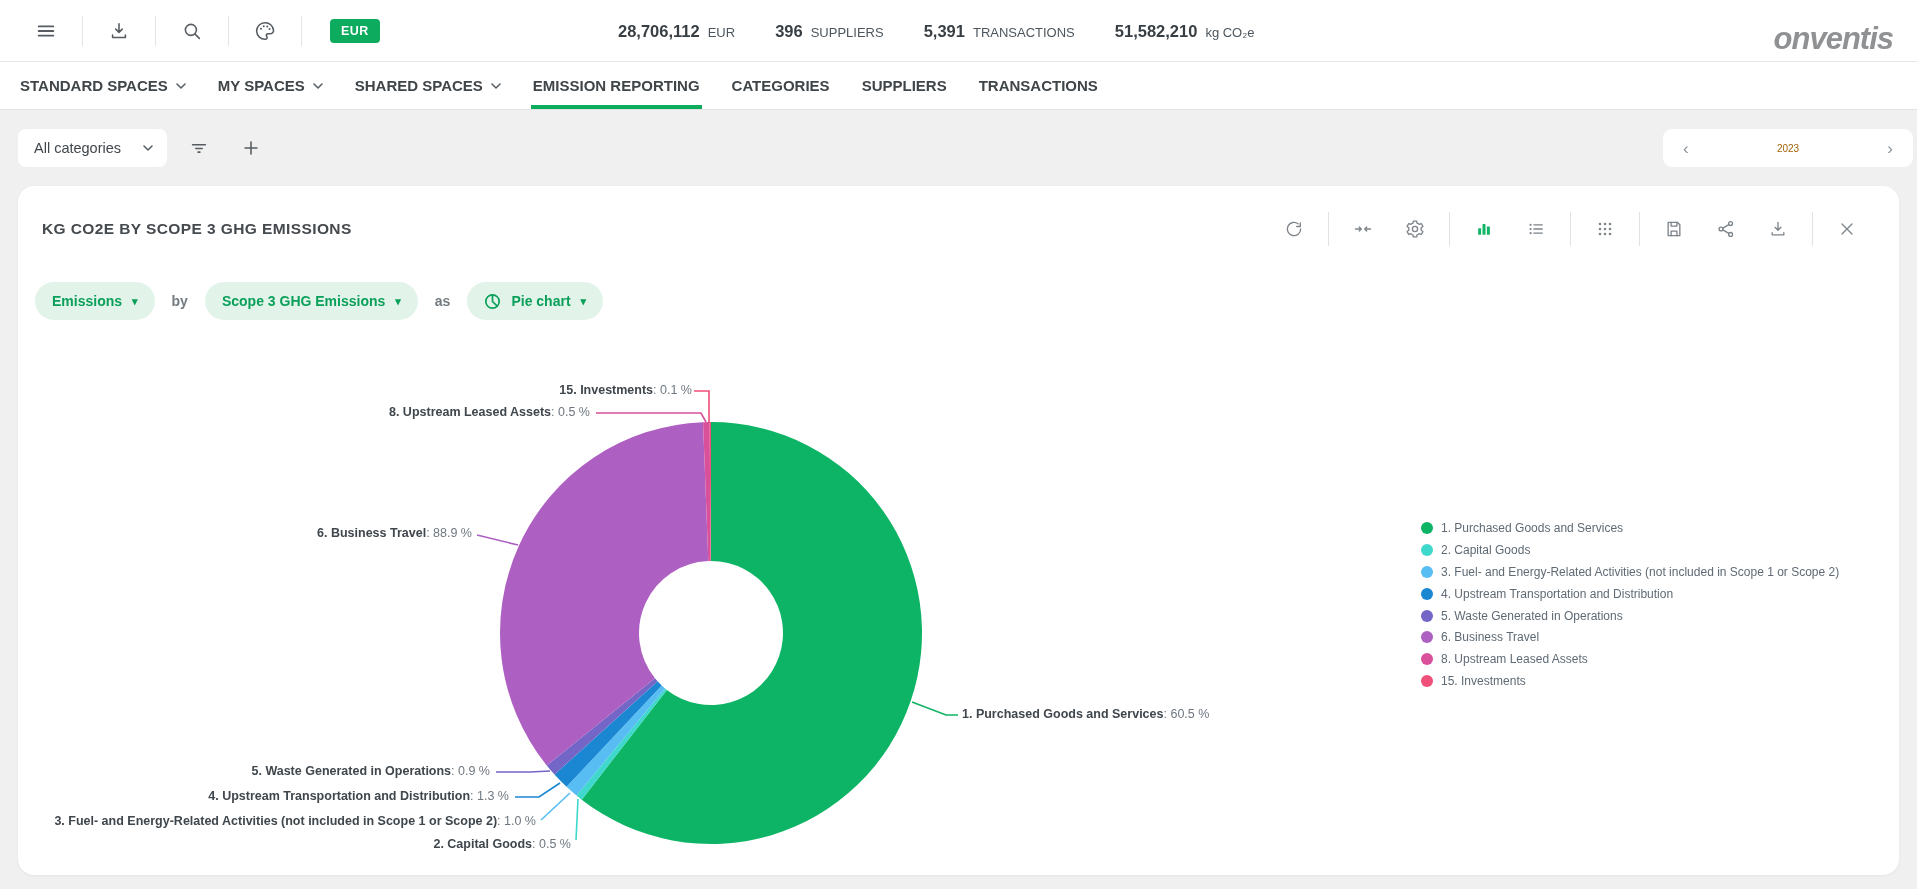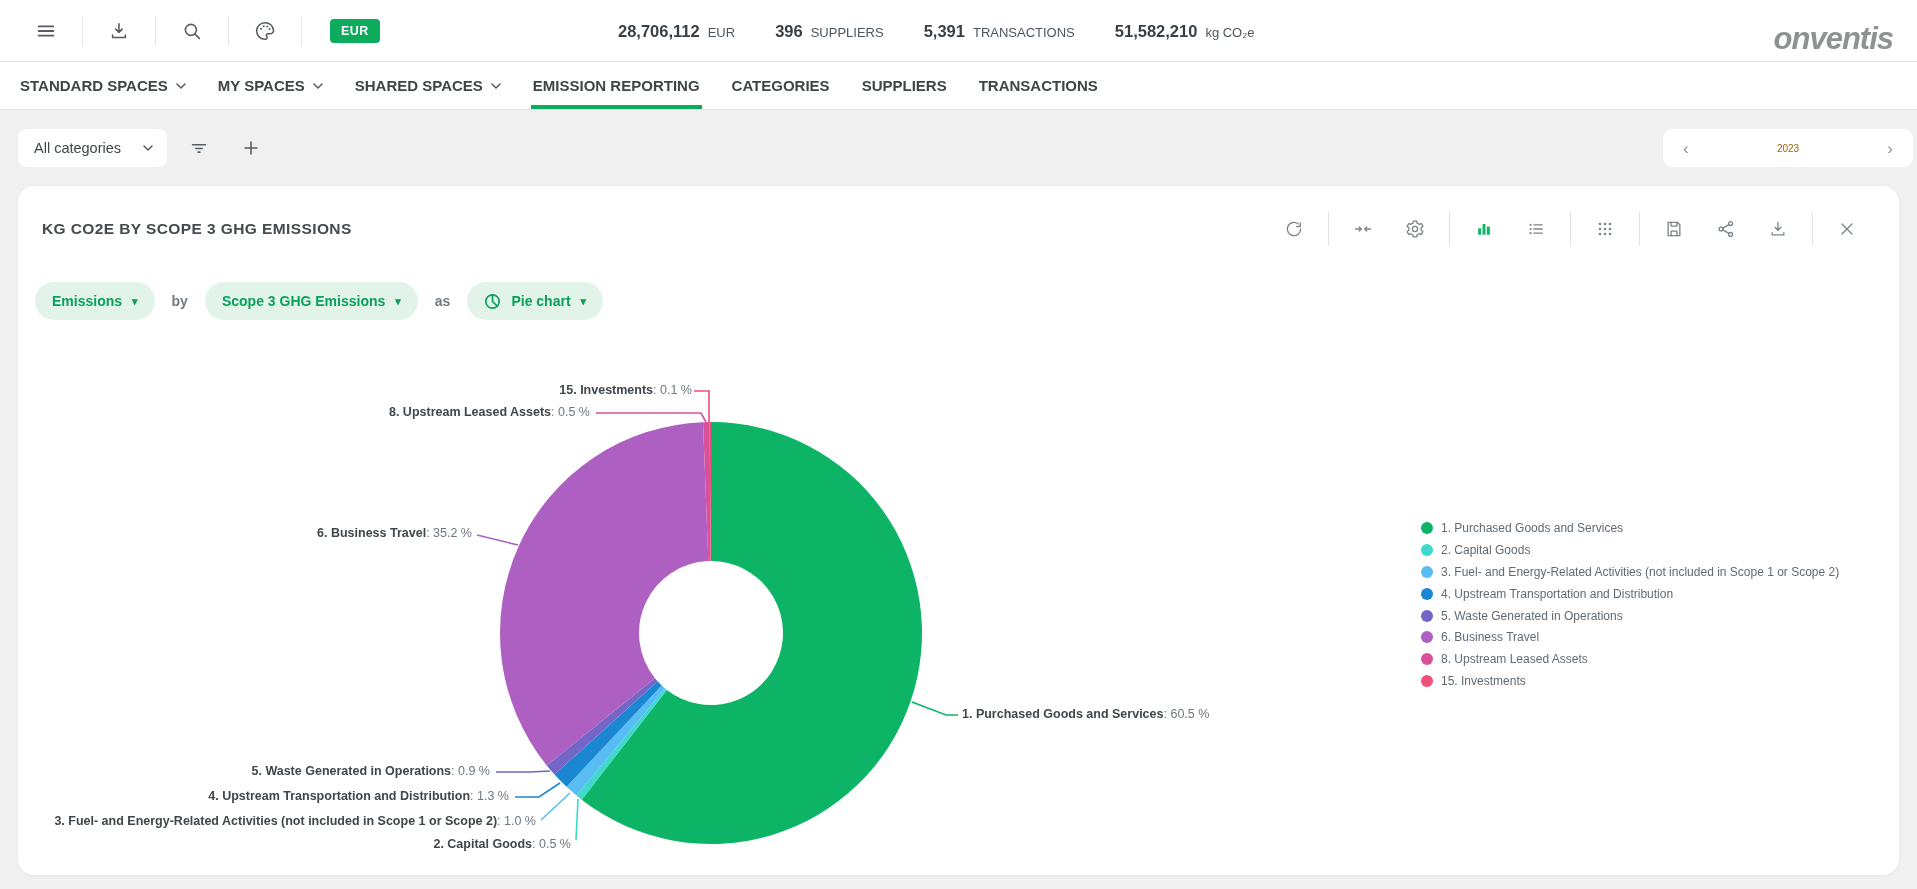--- a/index.html
+++ b/index.html
@@ -310,21 +310,21 @@
         <path d="M47.74445436935807,344.4428772323378 A211,211 0 0 1 204.0473714566439,1.1499212728356554 L209.28630684776473,140.05115796987758 A72,72 0 0 0 155.95071428717432,257.19377801293047 Z" fill="#ad5fc2"></path>
         <path d="M204.0473714566439,1.1499212728356554 A211,211 0 0 1 210.6742566232673,1.00416495935508 L211.54761363447983,140.00142121835813 A72,72 0 0 0 209.28630684776473,140.05115796987758 Z" fill="#d8519a"></path>
         <path d="M210.6742566232673,1.00416495935508 A211,211 0 0 1 212.00000000000014,1 L212.00000000000006,140 A72,72 0 0 0 211.54761363447983,140.00142121835813 Z" fill="#ef4f78"></path>
       </svg>
 
     <div class="plabel l-purchased"><b>1. Purchased Goods and Services</b><span>: 60.5 %</span></div>
     <div class="plabel l-capital"><b>2. Capital Goods</b><span>: 0.5 %</span></div>
     <div class="plabel l-fuel"><b>3. Fuel- and Energy-Related Activities (not included in Scope 1 or Scope 2)</b><span>: 1.0 %</span></div>
     <div class="plabel l-transport"><b>4. Upstream Transportation and Distribution</b><span>: 1.3 %</span></div>
     <div class="plabel l-waste"><b>5. Waste Generated in Operations</b><span>: 0.9 %</span></div>
-    <div class="plabel l-business"><b>6. Business Travel</b><span>: 35.2 %</span></div>
+    <div class="plabel l-business"><b>6. Business Travel</b><span>: 88.9 %</span></div>
     <div class="plabel l-leased"><b>8. Upstream Leased Assets</b><span>: 0.5 %</span></div>
     <div class="plabel l-investments"><b>15. Investments</b><span>: 0.1 %</span></div>
 
     <div class="legend">
       <div class="legend-item">
           <i class="legend-dot" style="background: rgb(14, 180, 101);"></i>
           <span>1. Purchased Goods and Services</span>
         </div>
       <div class="legend-item">
           <i class="legend-dot" style="background: rgb(62, 216, 204);"></i>

